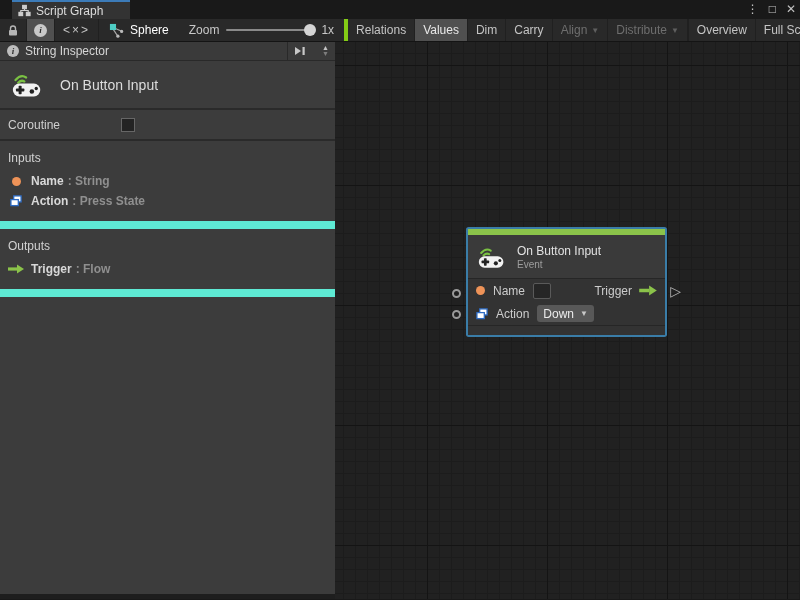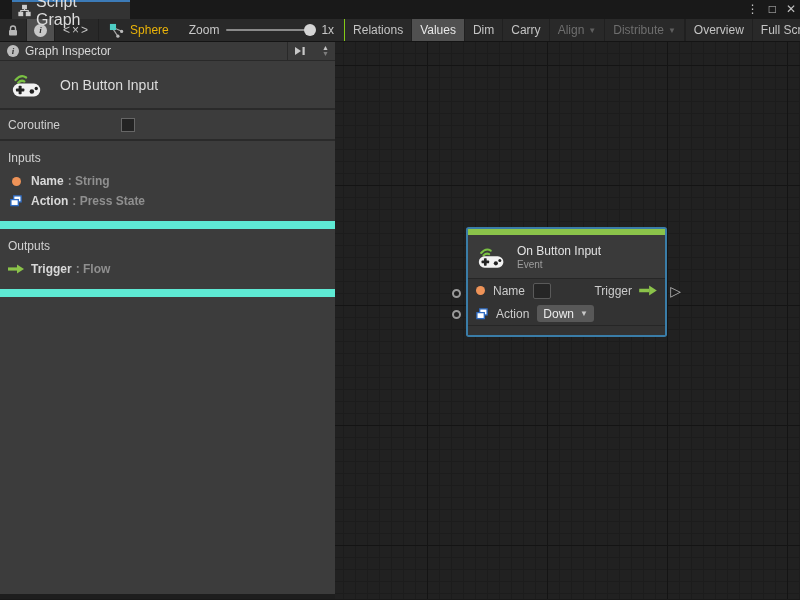--- a/index.html
+++ b/index.html
@@ -5,37 +5,37 @@
   * { margin:0; padding:0; box-sizing:border-box; }
   html,body { width:800px; height:600px; overflow:hidden; }
   body {
     font-family:"Liberation Sans","DejaVu Sans",sans-serif;
     font-size:12px; color:#c8c8c8; background:#191919; user-select:none;
   }
   
   .titlebar { height:19px; background:#191919; display:flex; align-items:stretch; position:relative; }
   .tab {
     margin-left:12px; width:118px; background:#333333; border-top:2px solid #3c7bb8;
-    display:flex; align-items:center; gap:5px; padding:0 6px; color:#dddddd; font-size:16px;
+    display:flex; align-items:center; gap:5px; padding:0 6px; color:#dddddd; font-size:12px;
   }
   .win-controls { position:absolute; right:4px; top:0; height:19px; display:flex; align-items:center; gap:10px; color:#c2c2c2; }
   .win-controls span { font-size:12px; line-height:19px; cursor:default; }
   
   .toolbar {
     height:23px; background:#292929; border-bottom:1px solid #141414;
     display:flex; align-items:stretch; font-size:12px;
   }
   .tbtn { display:flex; align-items:center; padding:0 8px; border-right:1px solid #202020; color:#c4c4c4; cursor:pointer; white-space:nowrap; }
   .tbtn.icon-btn { padding:0 7px; }
   .tbtn.active { background:#505050; color:#e8e8e8; }
   .tbtn.disabled { color:#6e6e6e; cursor:default; }
   .tbtn .caret { font-size:8px; margin-left:4px; color:#8a8a8a; }
   .tbtn.disabled .caret { color:#5f5f5f; }
   .tb-gap { width:24px; border-right:none; }
-  .sphere-item { display:flex; align-items:center; gap:6px; padding:0 10px; color:#eab308; }
+  .sphere-item { display:flex; align-items:center; gap:6px; padding:0 10px; color:#ffffff; }
   .zoom-group { display:flex; align-items:center; gap:7px; padding:0 10px; }
   .slider-track { width:88px; height:2px; background:#8a8a8a; position:relative; border-radius:1px; }
   .slider-handle { position:absolute; right:-2px; top:-5px; width:12px; height:12px; border-radius:50%; background:#d4d4d4; }
   .info-circle {
     width:13px; height:13px; border-radius:50%; background:#c9c9c9; color:#2d2d2d;
     display:inline-flex; align-items:center; justify-content:center;
     font-weight:bold; font-size:9px; font-family:"Liberation Serif","DejaVu Serif",serif; font-style:italic;
   }
   
   .main { display:flex; height:557px; }
@@ -156,21 +156,21 @@
     </span>
     <span>Sphere</span>
   </div>
   <div class="zoom-group">
     <span>Zoom</span>
     <span class="slider-track">
       <span class="slider-handle"></span>
     </span>
     <span>1x</span>
   </div>
-  <div class="tbtn" style="border-left:1px solid #84cc16;align-items:center;">
+  <div class="tbtn" style="border-left:4px solid #84cc16;align-items:center;">
     <span>Relations</span>
   </div>
   <div class="tbtn active">
     <span>Values</span>
   </div>
   <div class="tbtn">
     <span>Dim</span>
   </div>
   <div class="tbtn">
     <span>Carry</span>
@@ -189,21 +189,21 @@
   <div class="tbtn" style="border-right:none;">
     <span>Full Screen</span>
   </div>
 </div>
 
 <div class="main">
 
   <div class="inspector">
     <div class="insp-header">
       <span class="info-circle" style="width:12px;height:12px;background:#bdbdbd;">i</span>
-      <span>Graph Inspector</span>
+      <span>String Inspector</span>
       <span class="spacer"></span>
       <span class="hdr-box">
         <svg width="12" height="10" viewBox="0 0 12 10">
           <polygon points="1,1 7,5 1,9" fill="#c8c8c8"></polygon>
           <rect x="8.5" y="1" width="2.2" height="8" fill="#c8c8c8"></rect>
         </svg>
       </span>
       <span class="spinner">
         <span class="up">▲</span>
         <span class="down">▼</span>

